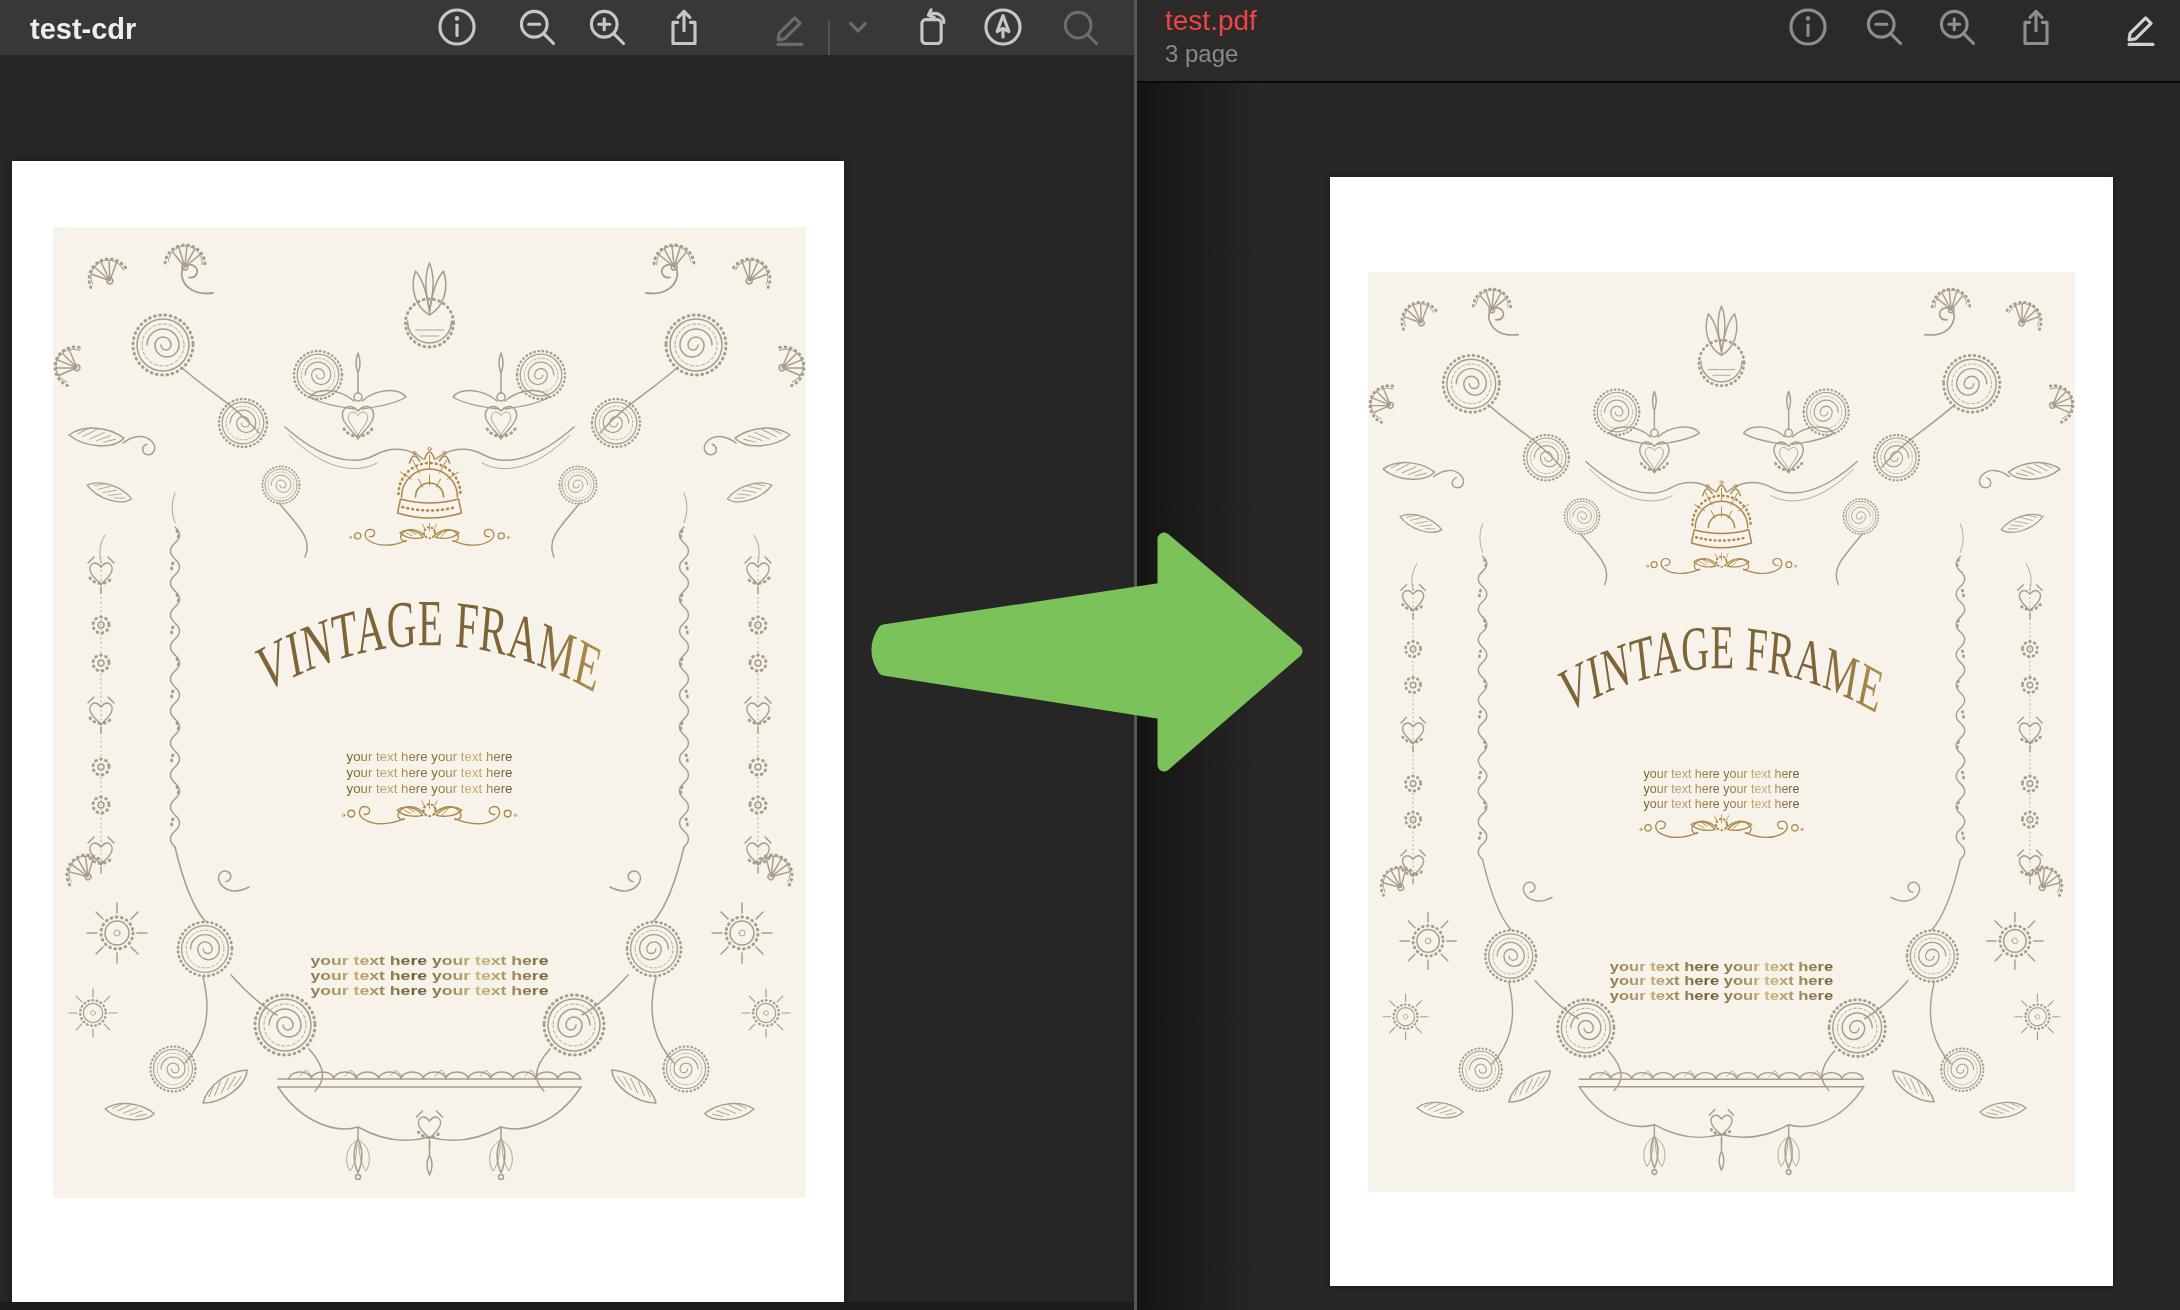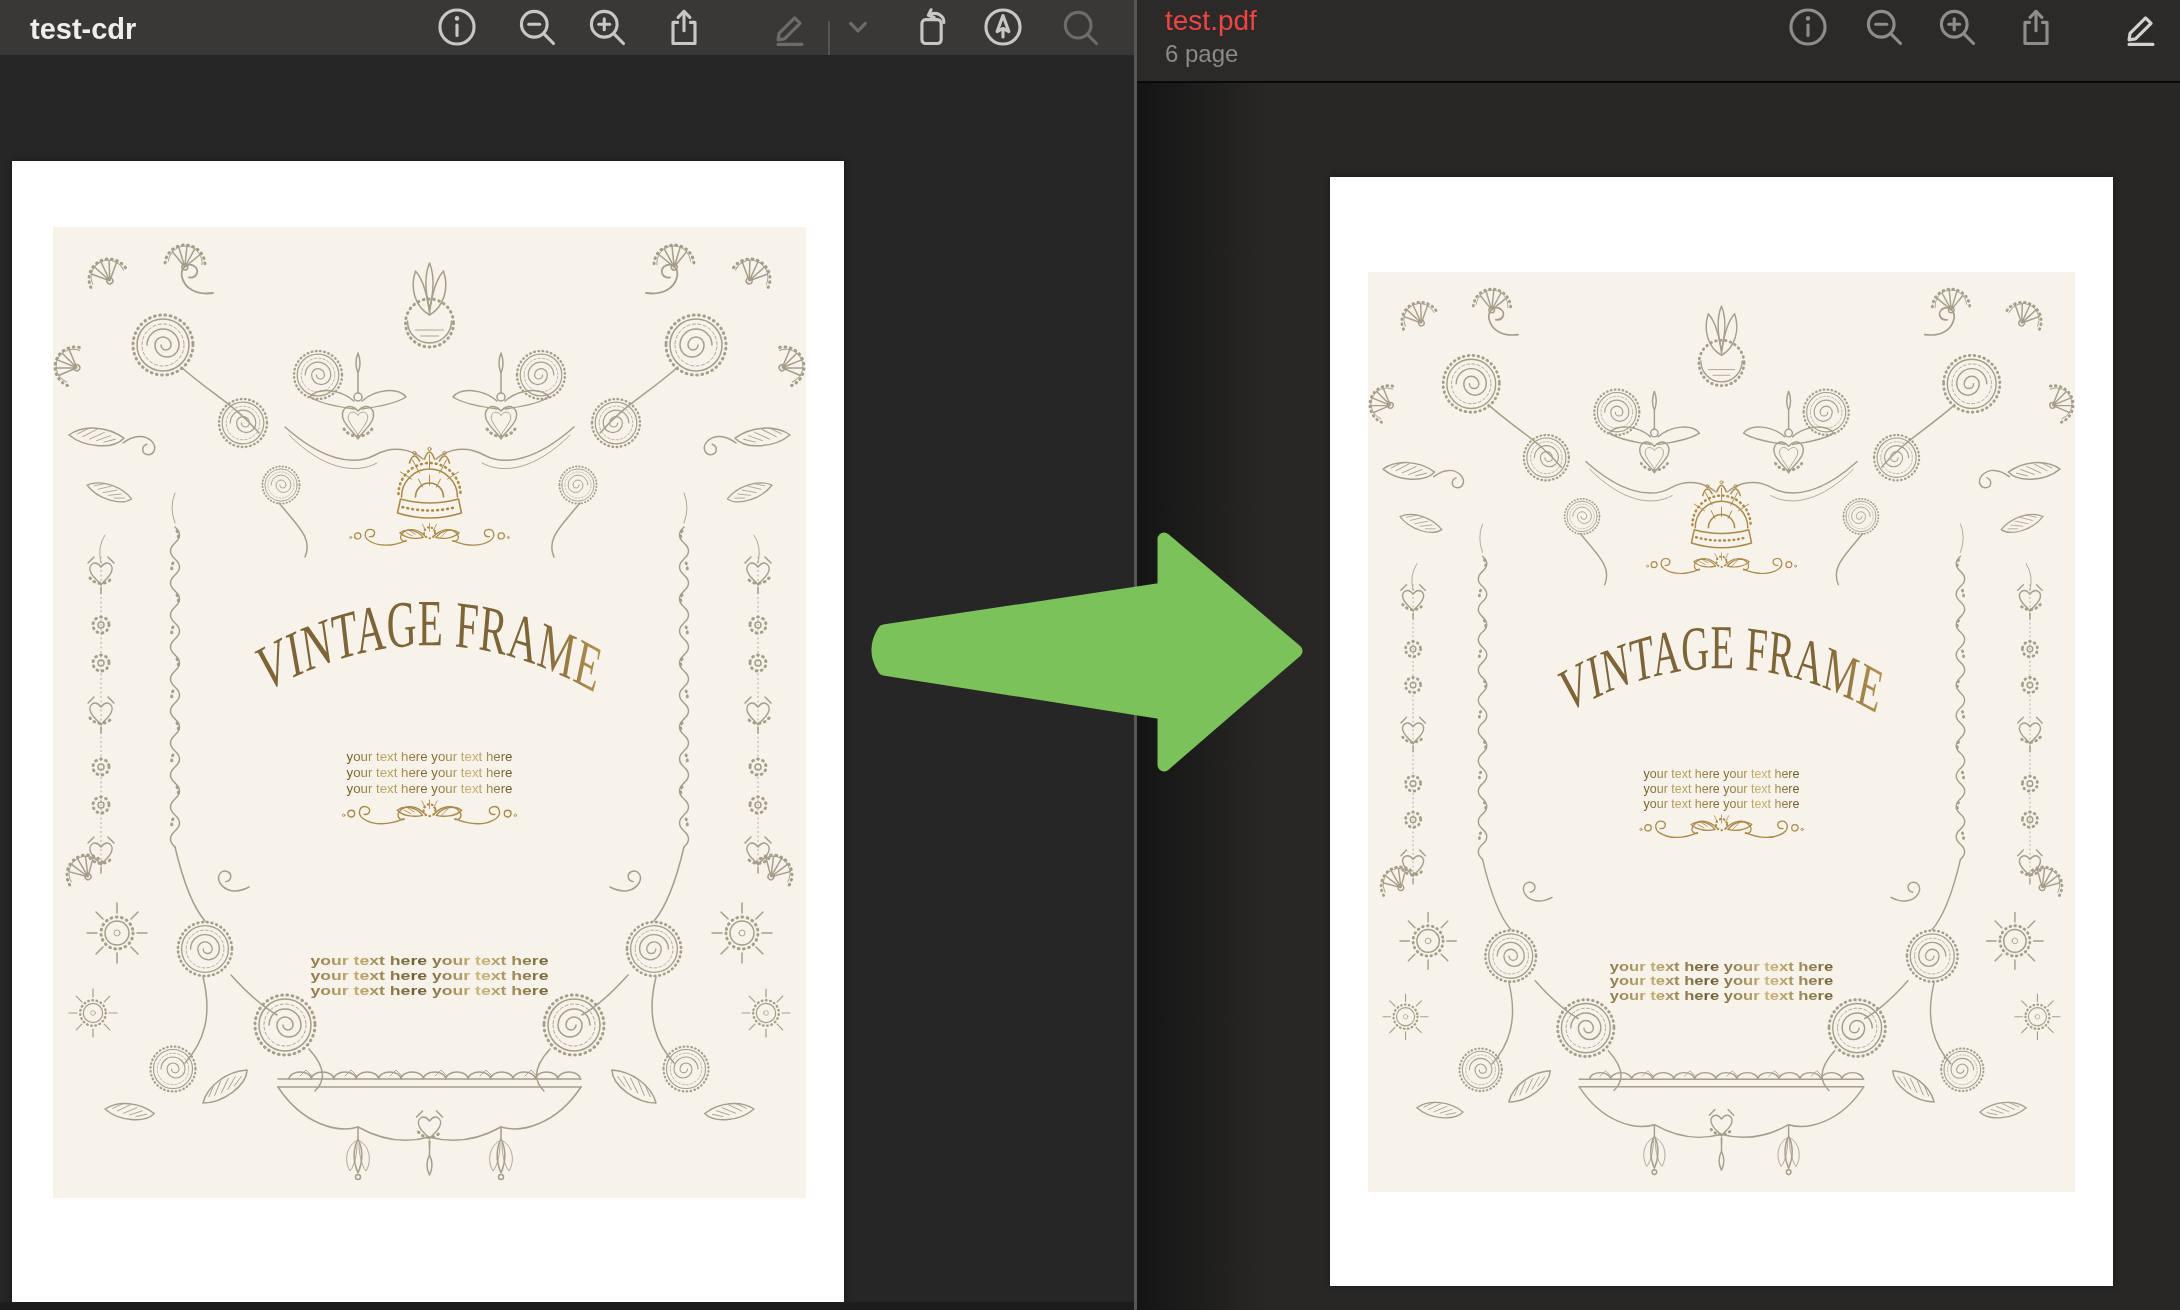--- a/index.html
+++ b/index.html
@@ -355,21 +355,21 @@
       </div>
     </div>
     <div class="bottom-strip"></div>
   </div>
 
   <div class="divider"></div>
 
   <div class="rwin">
     <div class="header">
       <div class="rtitle">test.pdf</div>
-      <div class="rpages">6 page</div>
+      <div class="rpages">3 page</div>
       <span class="tbtn ic-gray" style="left:648px">
           <svg viewBox="0 0 24 24">
             <use href="#i-info"></use>
           </svg>
         </span>
       <span class="tbtn ic-gray" style="left:724px">
           <svg viewBox="0 0 24 24">
             <use href="#i-zo"></use>
           </svg>
         </span>

